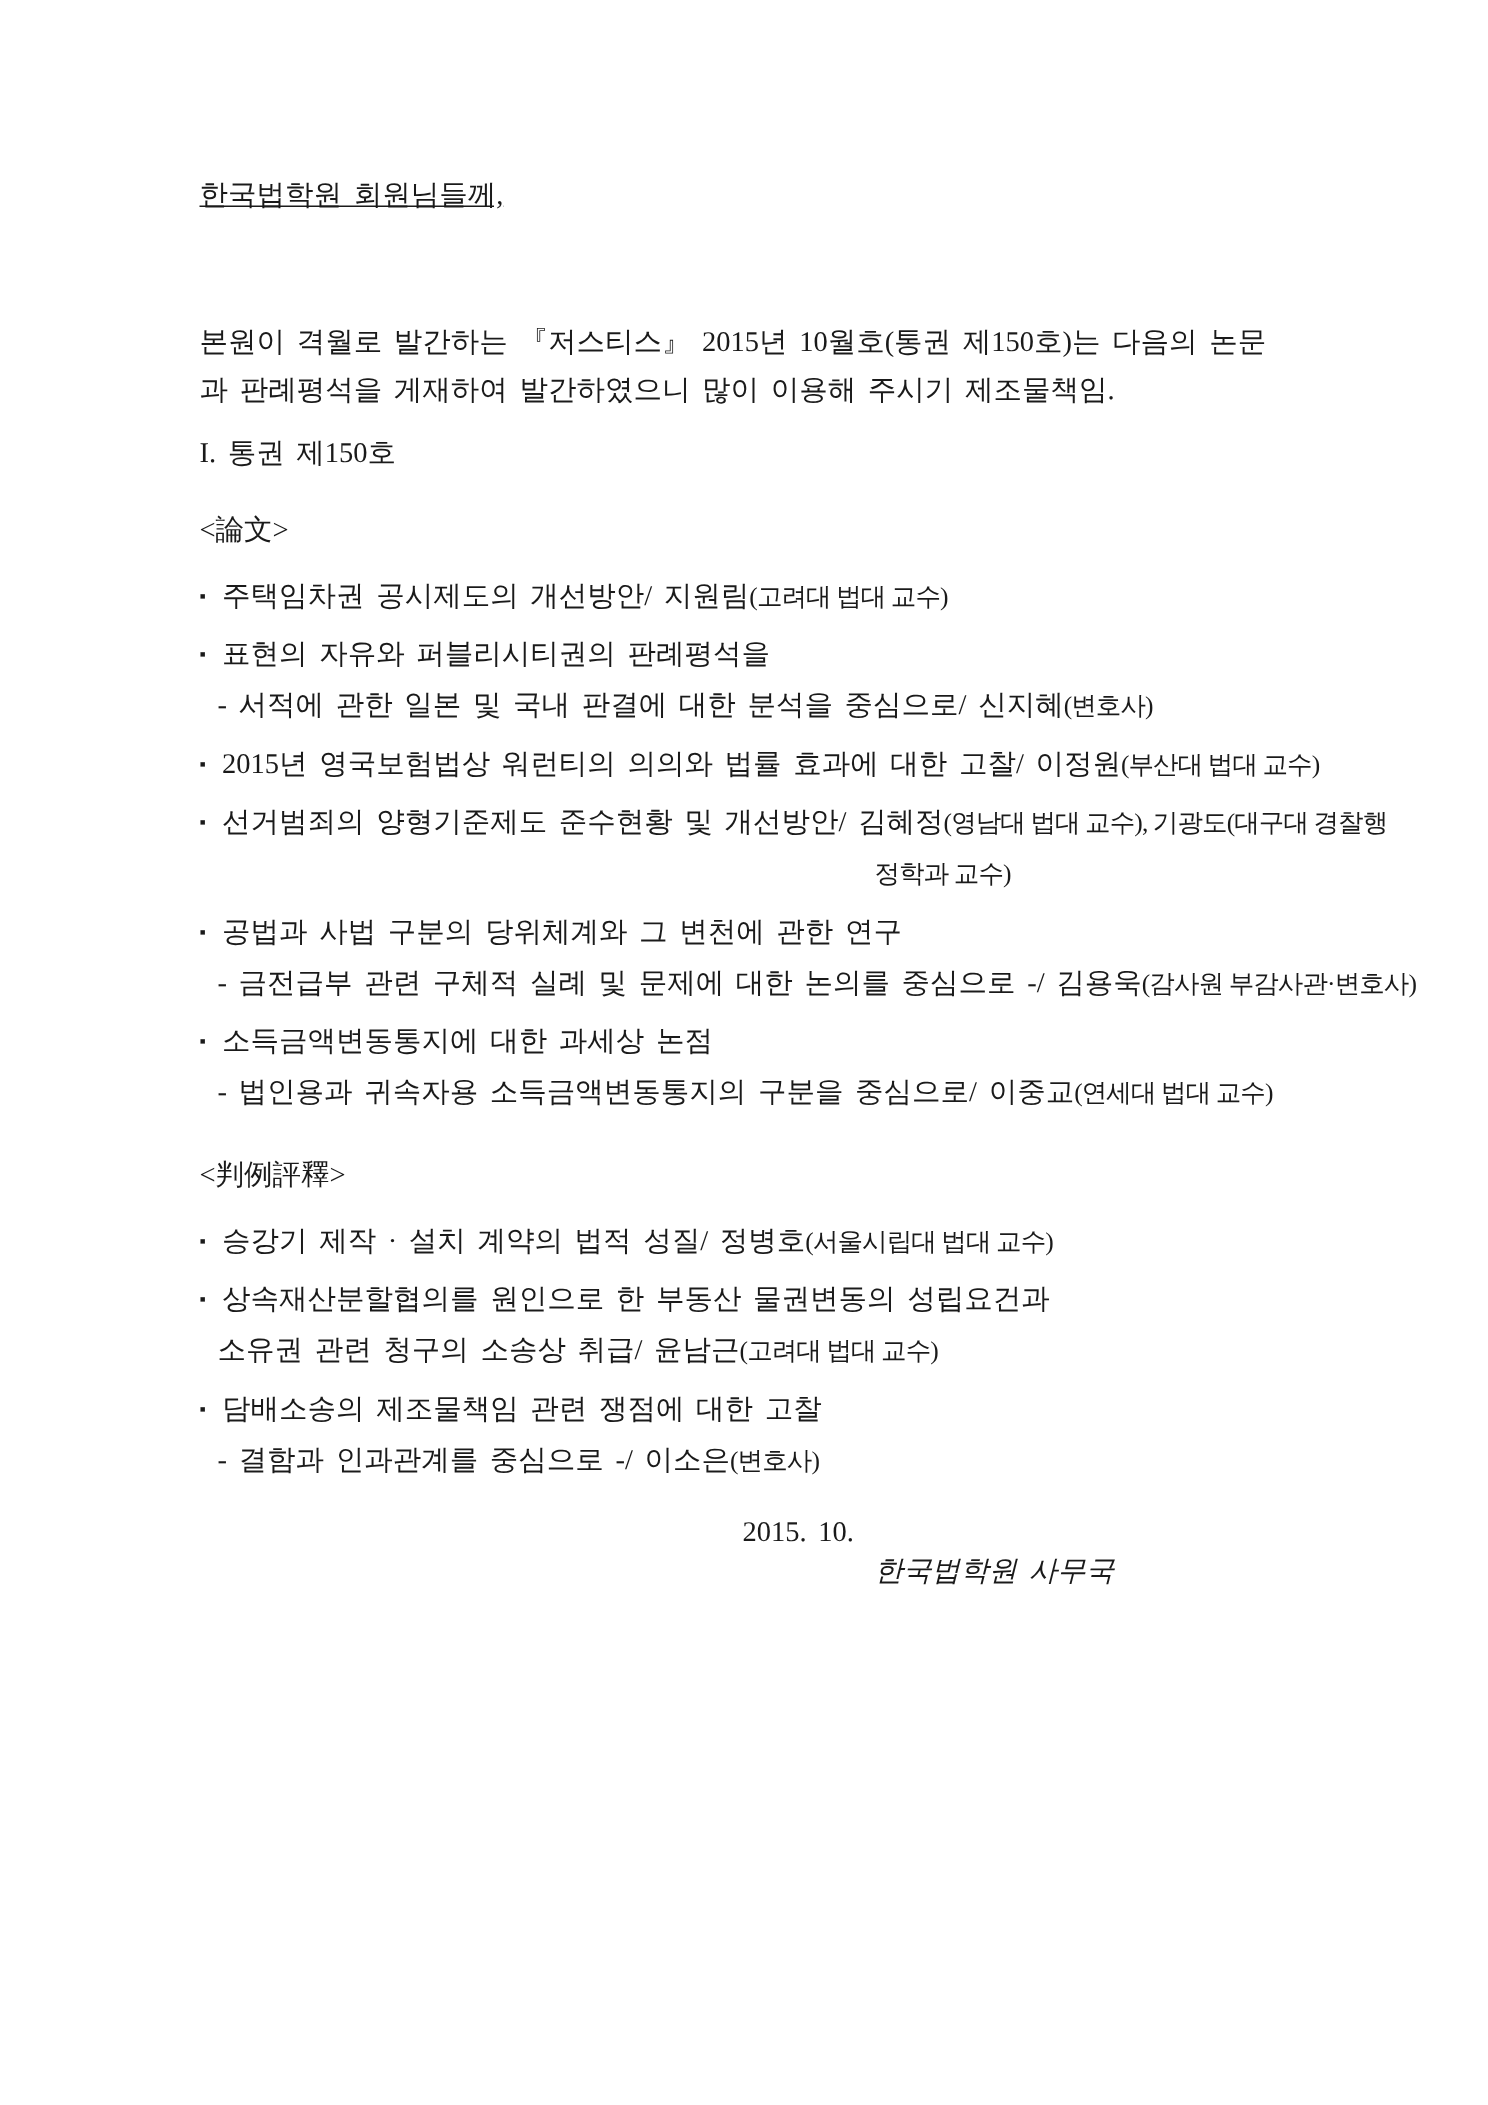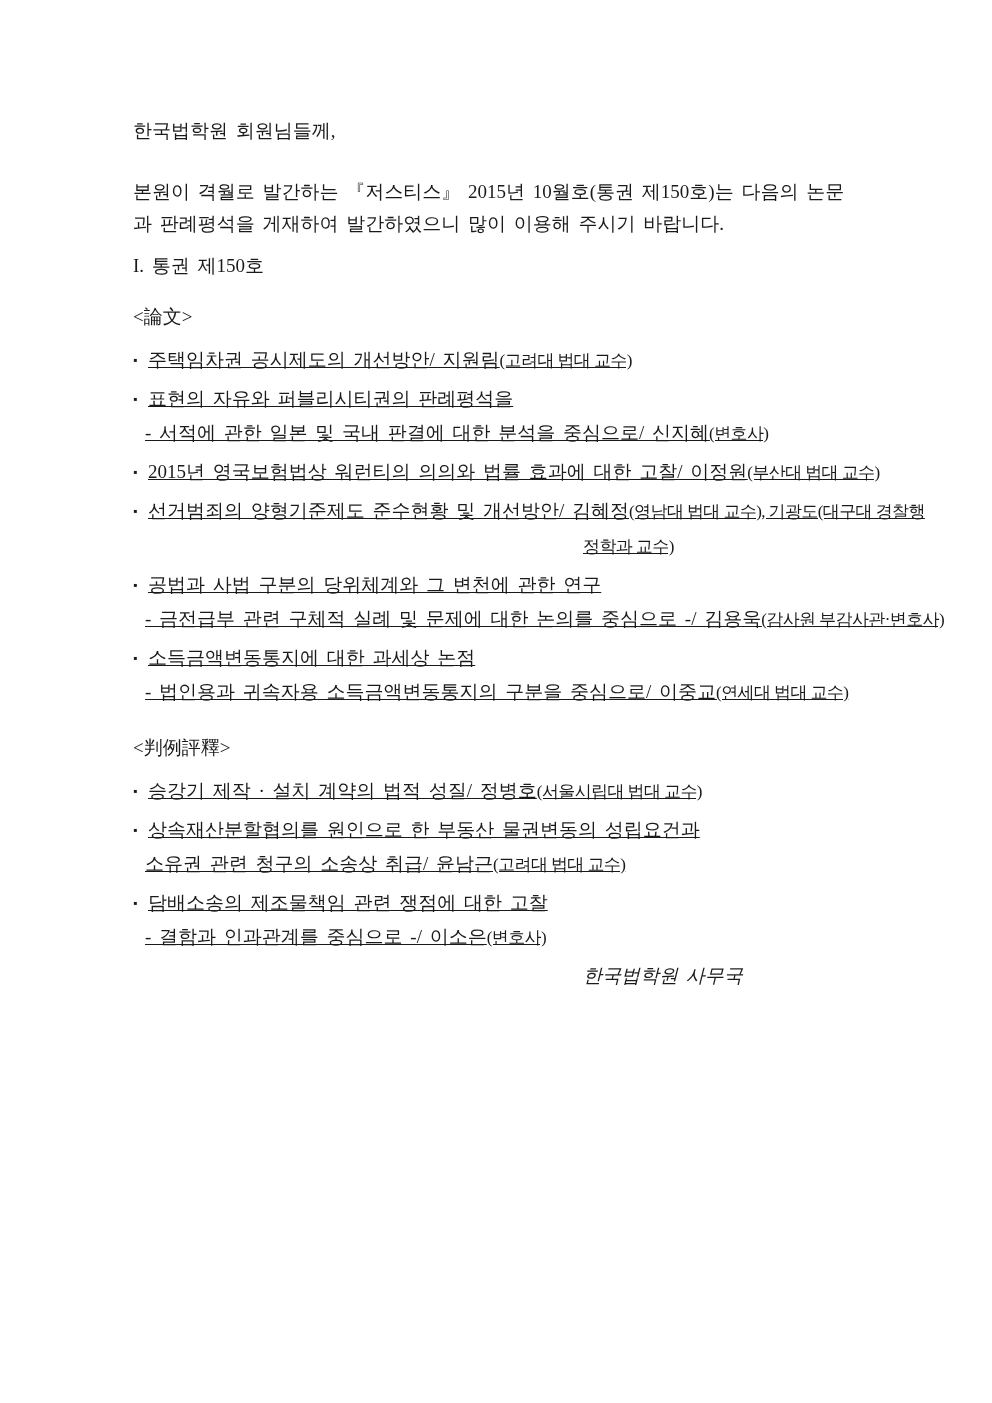--- a/index.html
+++ b/index.html
@@ -15,29 +15,29 @@
     padding: 120px 28px 0 133px;
     background: #ffffff;
     color: #1a1a1a;
     font-family: "Liberation Serif", "DejaVu Serif", serif;
     font-size: 19px;
     line-height: 22px;
     word-spacing: 3px;
     overflow: hidden;
   }
   p { margin: 0; }
-  .greeting { margin-bottom: 39px; white-space: nowrap; }
+  .greeting { margin-bottom: 76px; white-space: nowrap; text-decoration: underline; }
   .intro-line { white-space: nowrap; }
   .intro-line + .intro-line { margin-top: 10px; }
   .issue-heading { margin-top: 20px; white-space: nowrap; }
   .section-papers { margin-top: 29px; }
   .section-cases  { margin-top: 33px; }
   .section-heading { margin-bottom: 21px; white-space: nowrap; }
   .item { margin-bottom: 16px; }
-  .l { white-space: nowrap; text-decoration: underline; }
+  .l { white-space: nowrap; }
   .l + .l { margin-top: 12px; }
   .l.sub, .l.cont { padding-left: 12px; }
   .l.far { padding-left: 450px; }
   .bullet {
     display: inline-block;
     width: 15px;
     font-size: 12px;
     vertical-align: 2px;
     letter-spacing: 0;
   }
@@ -51,21 +51,21 @@
 </style>
 </head>
 <body>
 
 <div class="page">
 
   <p class="greeting">한국법학원 회원님들께,</p>
 
   <div>
     <p class="intro-line">본원이 격월로 발간하는 『저스티스』 2015년 10월호(통권 제150호)는 다음의 논문</p>
-    <p class="intro-line">과 판례평석을 게재하여 발간하였으니 많이 이용해 주시기 바랍니다.</p>
+    <p class="intro-line">과 판례평석을 게재하여 발간하였으니 많이 이용해 주시기 제조물책임.</p>
   </div>
 
   <p class="issue-heading">I. 통권 제150호</p>
 
   <div id="sections">
       <div class="section section-papers">
         <p class="section-heading">&lt;論文&gt;</p>
         <div class="items">
           <div class="item">
             <div class="l main"><span class="bullet">▪</span><span class="t">주택임차권 공시제도의 개선방안/ 지원림</span><span class="a">(고려대 법대 교수)</span></div>
@@ -103,16 +103,17 @@
           </div>
           <div class="item">
             <div class="l main"><span class="bullet">▪</span><span class="t">담배소송의 제조물책임 관련 쟁점에 대한 고찰</span></div>
             <div class="l sub"><span class="t">- 결함과 인과관계를 중심으로 -/ 이소은</span><span class="a">(변호사)</span></div>
           </div>
         </div>
       </div>
     </div>
 
   <div>
+    <p class="footer-date">2015. 10.</p>
     <p class="footer-signature">한국법학원 사무국</p>
   </div>
 
 </div>
 
 </body></html>

